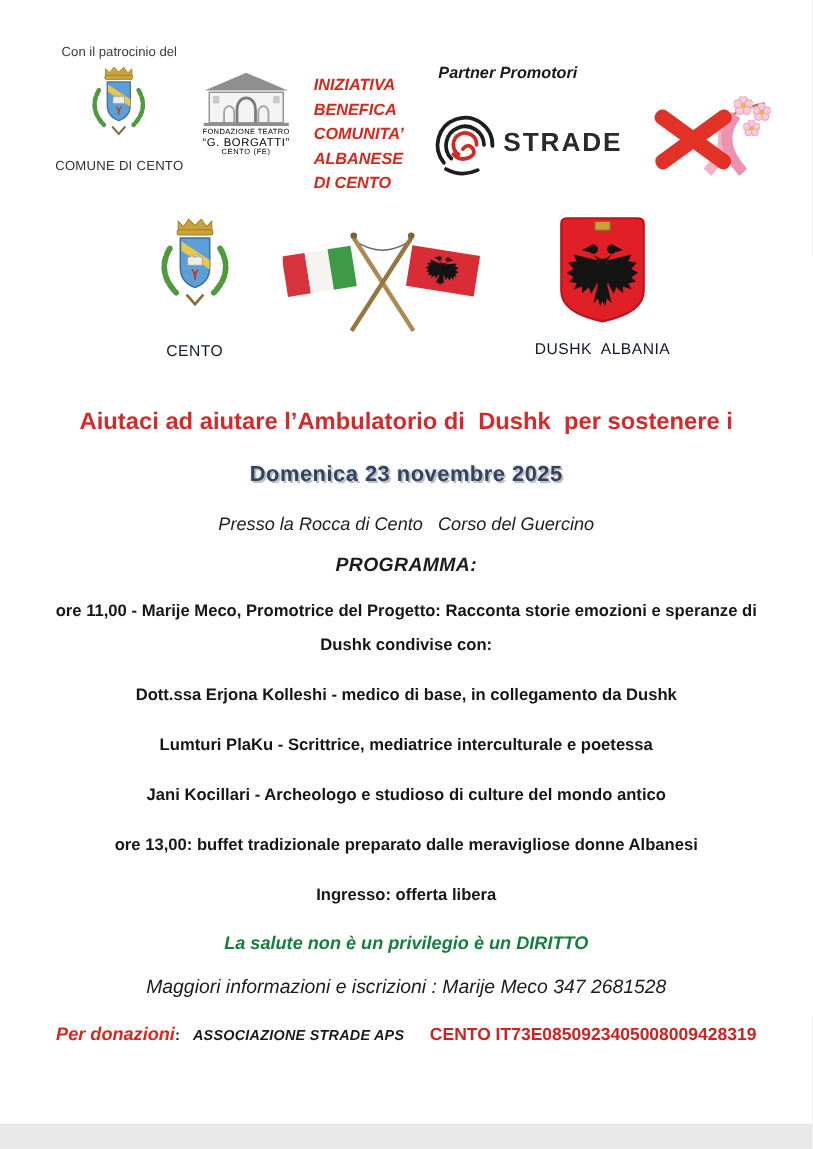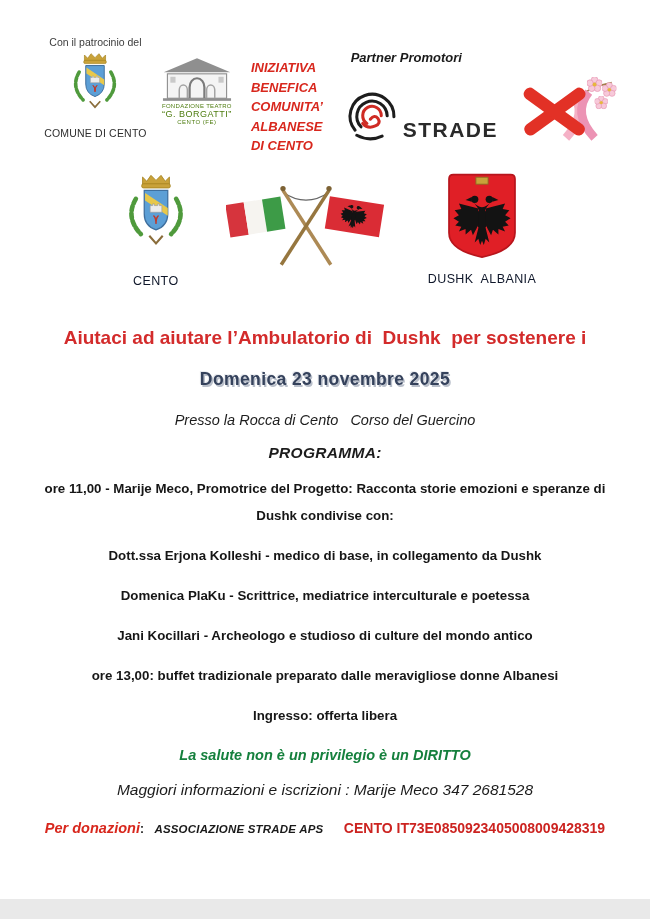--- a/index.html
+++ b/index.html
@@ -5,30 +5,30 @@
   html,body{margin:0;padding:0;background:#e9e9e9;}
   .page{
     position:relative;width:650px;height:899px;margin:0 auto;background:#ffffff;
     font-family:"Liberation Sans",sans-serif;color:#1c1c1c;overflow:hidden;
   }
   
   .header{display:flex;align-items:flex-start;padding:36px 30px 0 42px;}
   .col-patronage{width:132px;text-align:center;}
   .patronage-label{font-size:10.5px;color:#3c3c3c;margin-bottom:3px;}
   .comune-label{font-size:10.5px;color:#2e2e2e;margin-top:2px;letter-spacing:.2px;}
-  .col-borgatti{width:104px;margin-left:6px;padding-top:20px;text-align:center;color:#4d7c0f;}
+  .col-borgatti{width:104px;margin-left:6px;padding-top:20px;text-align:center;color:#000000;}
   .borgatti-l1{font-size:6px;letter-spacing:.3px;margin-top:1px;}
   .borgatti-l2{font-size:9px;letter-spacing:.5px;}
   .borgatti-l3{font-size:6px;letter-spacing:.5px;}
   .col-initiative{width:96px;margin-left:12px;padding-top:22px;}
   .initiative-line{font-style:italic;font-weight:bold;font-size:13px;line-height:19.5px;color:#d8271d;}
   .col-partners{flex:1;padding-left:16px;}
   .partners-label{font-weight:bold;font-style:italic;font-size:13px;margin:14px 0 10px 6px;color:#1a1a1a;}
   .partner-logos{display:flex;align-items:center;}
-  .strade-wrap{display:flex;align-items:flex-end;}
+  .strade-wrap{display:flex;align-items:center;}
   .strade-text{font-weight:bold;font-size:21px;letter-spacing:1.5px;color:#2a2a2a;margin-left:4px;}
   
   .banner{
     text-align:center;margin-top:26px;font-family:"Liberation Serif",serif;
     font-weight:bold;font-style:italic;font-size:15.5px;letter-spacing:.3px;color:#111;
   }
   
   .emblems{display:flex;justify-content:center;align-items:flex-start;margin-top:16px;}
   .emblem-col{text-align:center;}
   .emblem-col.left{margin-right:28px;}
@@ -229,21 +229,21 @@
   </div>
 
   <div class="event-date">Domenica 23 novembre 2025</div>
 
   <div class="venue">Presso la Rocca di Cento &nbsp; Corso del Guercino</div>
 
   <div class="program-title">PROGRAMMA:</div>
 
   <p class="program-item">ore 11,00 - Marije Meco, Promotrice del Progetto: Racconta storie emozioni e speranze di Dushk condivise con:</p>
   <p class="program-item">Dott.ssa Erjona Kolleshi - medico di base, in collegamento da Dushk</p>
-  <p class="program-item">Domenica PlaKu - Scrittrice, mediatrice interculturale e poetessa</p>
+  <p class="program-item">Lumturi PlaKu - Scrittrice, mediatrice interculturale e poetessa</p>
   <p class="program-item">Jani Kocillari - Archeologo e studioso di culture del mondo antico</p>
   <p class="program-item">ore 13,00: buffet tradizionale preparato dalle meravigliose donne Albanesi</p>
   <p class="program-item">Ingresso: offerta libera</p>
 
   <div class="slogan">La salute non è un privilegio è un DIRITTO</div>
 
   <div class="info-line">Maggiori informazioni e iscrizioni : Marije Meco 347 2681528</div>
 
   <div class="donation-line">
     <span class="donation-label">Per donazioni</span><span class="donation-colon">:</span>

